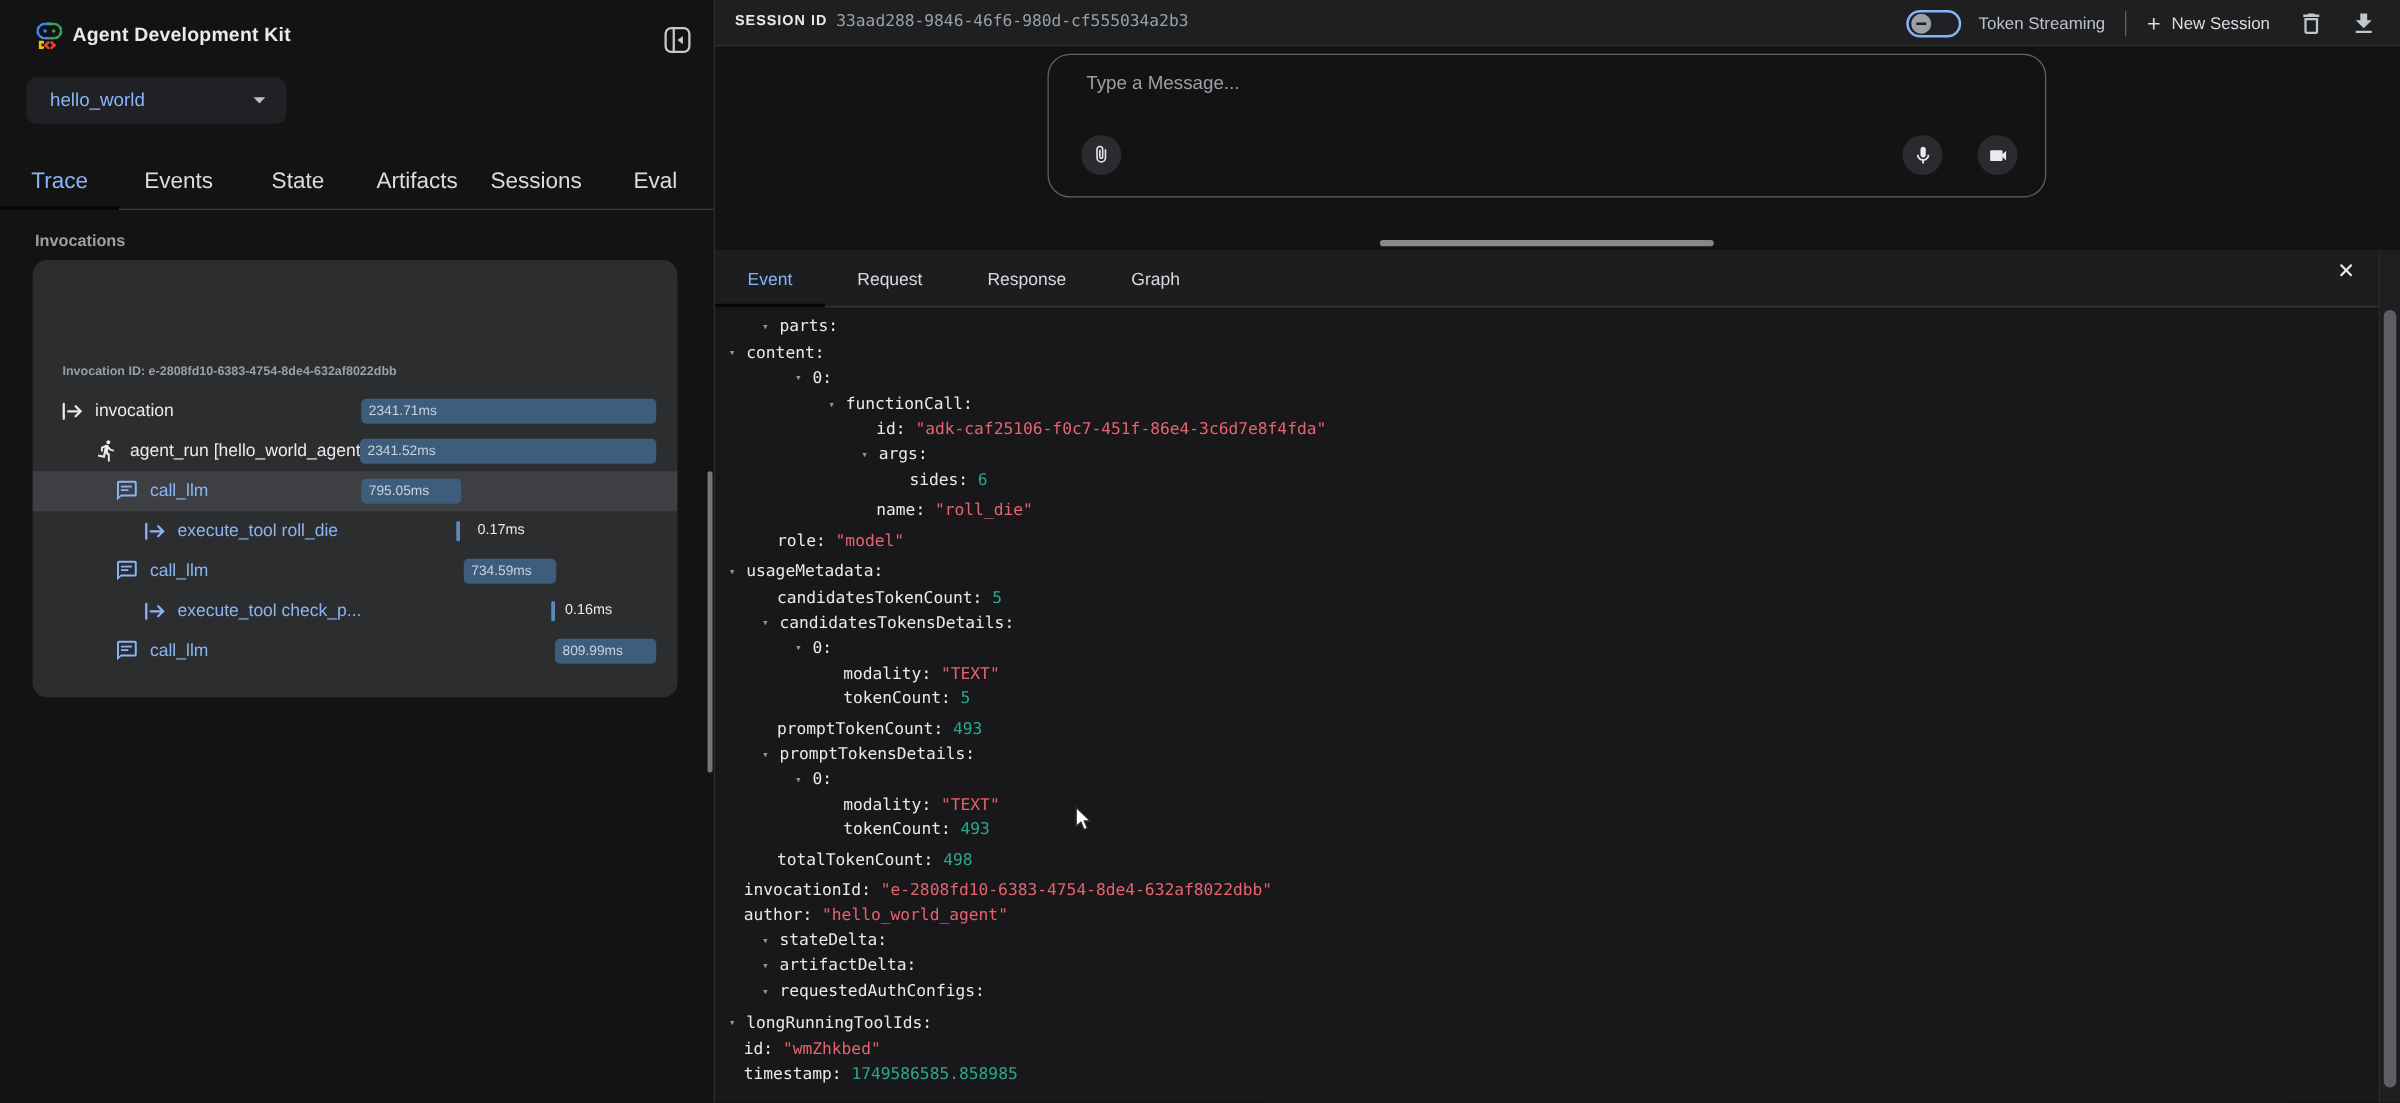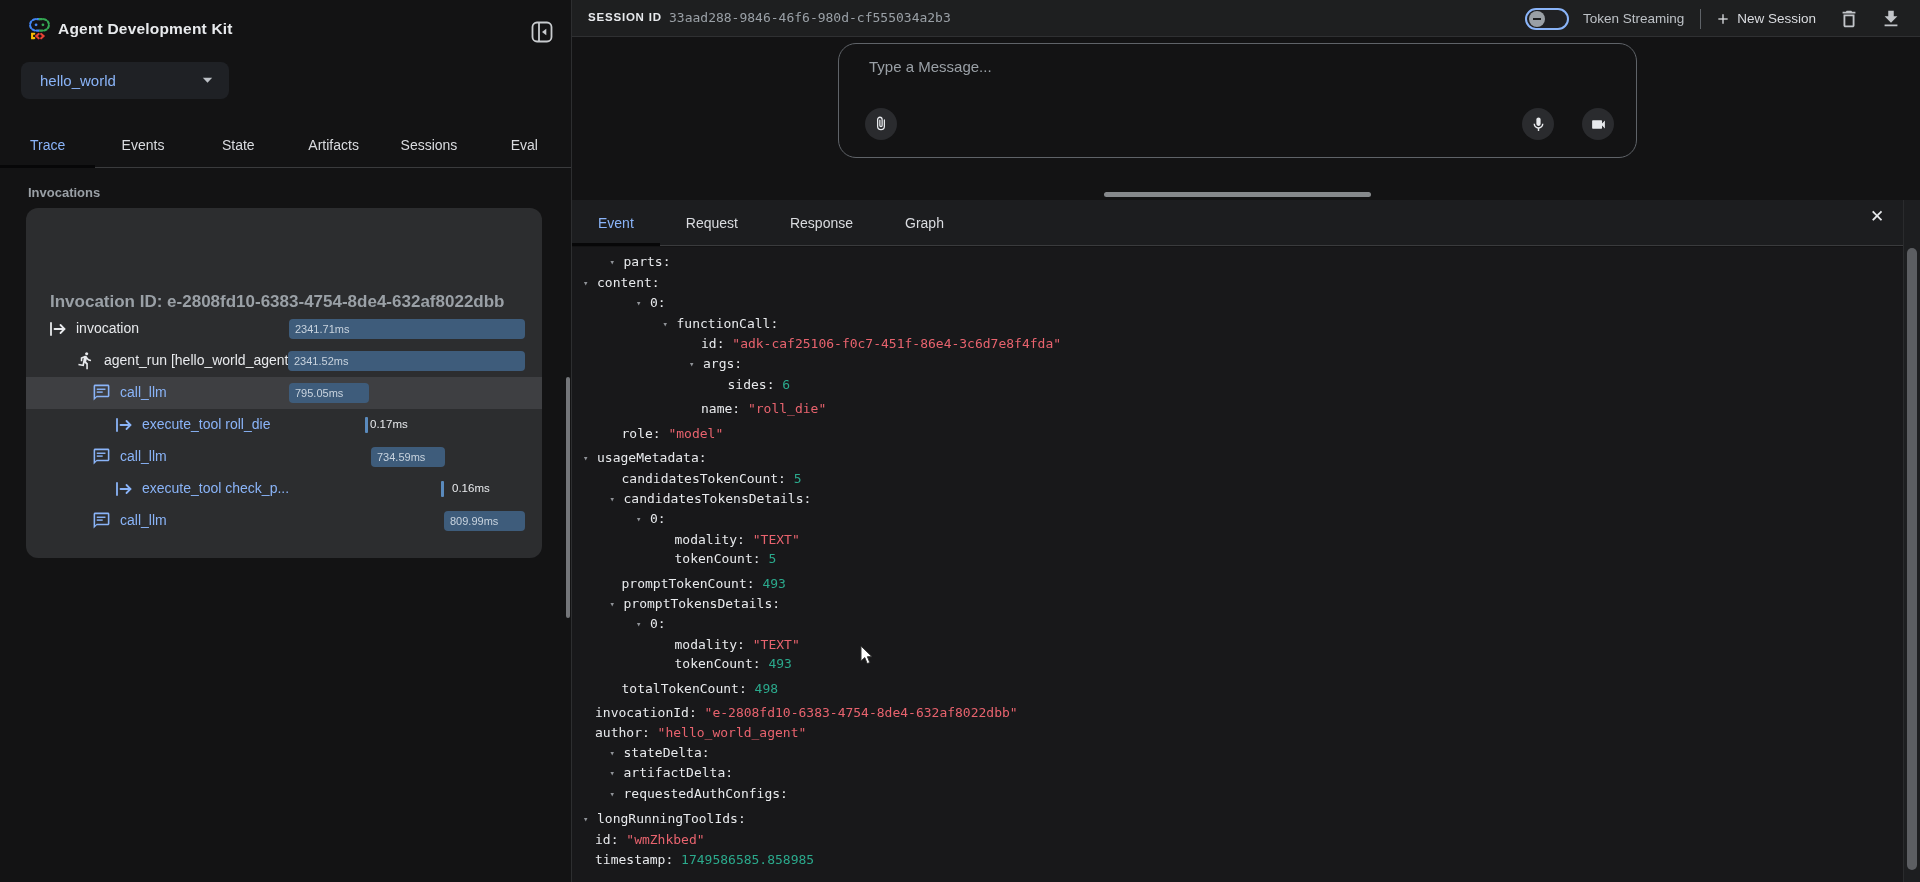--- a/index.html
+++ b/index.html
@@ -9,32 +9,32 @@
   
   #sidebar { position:absolute; left:0; top:0; width:572px; height:882px; background:#131314; }
   #sb-logo { position:absolute; left:27px; top:16px; width:25px; height:25px; }
   #sb-title { position:absolute; left:58px; top:20px; font-size:15.5px; font-weight:700; letter-spacing:.2px; }
   #sb-collapse { position:absolute; left:530px; top:20px; width:24px; height:24px; cursor:pointer; color:#c8cbce; }
   #agent-select { position:absolute; left:21px; top:62px; width:208px; height:37px; background:#1f2125;
     border-radius:8px; display:flex; align-items:center; padding:0 16px 0 19px; cursor:pointer; }
   #agent-select .val { color:#8ab4f8; font-size:15px; flex:1; }
   #side-tabs { position:absolute; left:0; top:122px; width:572px; height:46px; display:flex;
     border-bottom:1px solid #3a3b3d; }
-  .stab { flex:1; display:flex; align-items:center; justify-content:center; font-size:14px;
+  .stab { flex:1; display:flex; align-items:center; justify-content:center; font-size:18px;
     color:#dadce0; cursor:pointer; position:relative; }
   .stab.active { color:#8ab4f8; }
   .stab.active::after { content:""; position:absolute; left:0; right:0; bottom:-1px; height:3px; background:#070708; }
   #invocations-label { position:absolute; left:28px; top:185px; font-size:13px; font-weight:600; color:#9aa0a6; }
 
   #inv-card { position:absolute; left:26px; top:208px; width:516px; height:350px; background:#2c2d2f;
     border-radius:12px; overflow:hidden; }
   #inv-card-header { position:absolute; left:0; top:0; width:516px; height:62px; background:#37383b;
     display:flex; align-items:center; padding:0 18px 0 24px; cursor:pointer; }
   #inv-card-header .prompt { flex:1; font-size:15px; color:#e8eaed; }
-  #inv-id { position:absolute; left:24px; top:84px; font-size:17px; font-weight:600; color:#9aa0a6; }
+  #inv-id { position:absolute; left:24px; top:84px; font-size:10px; font-weight:600; color:#9aa0a6; }
   #trace-rows { position:absolute; left:0; top:105px; width:516px; }
   .trow { position:relative; height:32px; cursor:pointer;padding-left:23px; }
   .trow.selected { background:#3e3f42; }
   .trow .ticon { position:absolute; top:6px; width:20px; height:20px; }
   .trow .tlabel { position:absolute; top:7px; font-size:14px; font-weight:500; white-space:nowrap; }
   .tone-white { color:#e8eaed; } .tone-blue { color:#8ab4f8; }
   .trow .bar { position:absolute; top:6px; height:20px; background:#3e5c7b; border-radius:4px;
     font-size:11px; line-height:20px; color:#c8d3de; padding-left:6px; white-space:nowrap; overflow:visible; }
   .trow .bar.tiny { top:8px; height:16px; background:#5a8abd; border-radius:1px; padding:0; }
   .trow .bar-out { position:absolute; top:9px; font-size:11.5px; color:#e8eaed; }
@@ -170,21 +170,21 @@
           <div class="bar" style="left: 263px; width: 80px;">795.05ms</div>
         </div>
         <div class="trow">
           <span class="ticon tone-blue" style="left: 88px;"><svg width="20" height="20" viewBox="0 0 20 20" fill="none" stroke="currentColor" stroke-width="1.8" stroke-linecap="round">
               <line x1="3" y1="4" x2="3" y2="16"></line>
               <line x1="6.5" y1="10" x2="16" y2="10"></line>
               <path d="M12.5 6l4 4-4 4"></path>
             </svg></span>
           <span class="tlabel tone-blue" style="left: 116px;">execute_tool roll_die</span>
           <div class="bar tiny" style="left: 339px; width: 3px;"></div>
-          <span class="bar-out" style="left: 344px;">0.17ms</span>
+          <span class="bar-out" style="left: 356px;">0.17ms</span>
         </div>
         <div class="trow">
           <span class="ticon tone-blue" style="left: 66px;"><svg width="19" height="19" viewBox="0 0 24 24" fill="currentColor">
               <path d="M20 2H4c-1.1 0-2 .9-2 2v18l4-4h14c1.1 0 2-.9 2-2V4c0-1.1-.9-2-2-2zm0 14H6l-2 2V4h16v12z"></path>
               <rect x="6" y="7" width="11" height="1.8"></rect>
               <rect x="6" y="10.6" width="7.5" height="1.8"></rect>
             </svg></span>
           <span class="tlabel tone-blue" style="left: 94px;">call_llm</span>
           <div class="bar" style="left: 345px; width: 74px;">734.59ms</div>
         </div>

